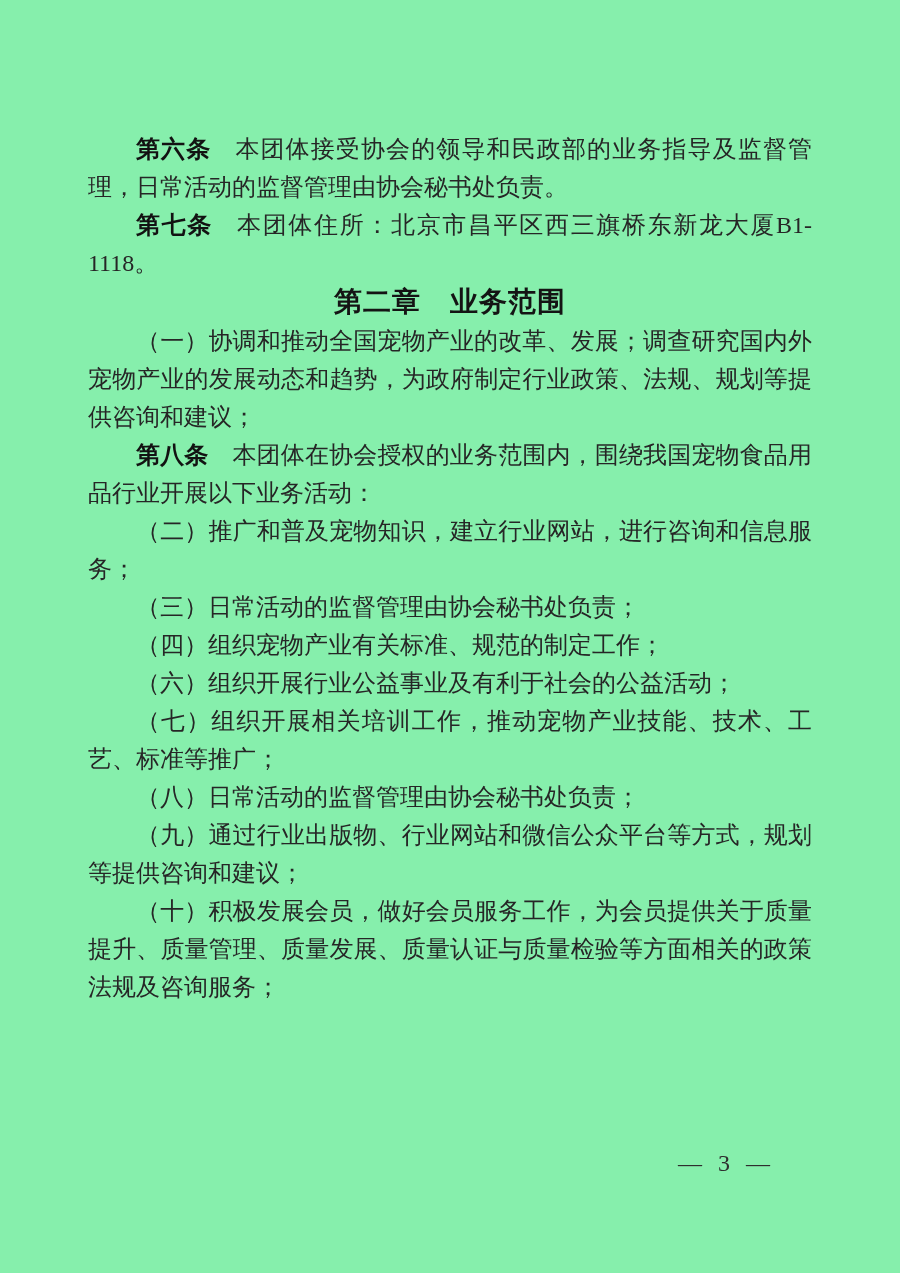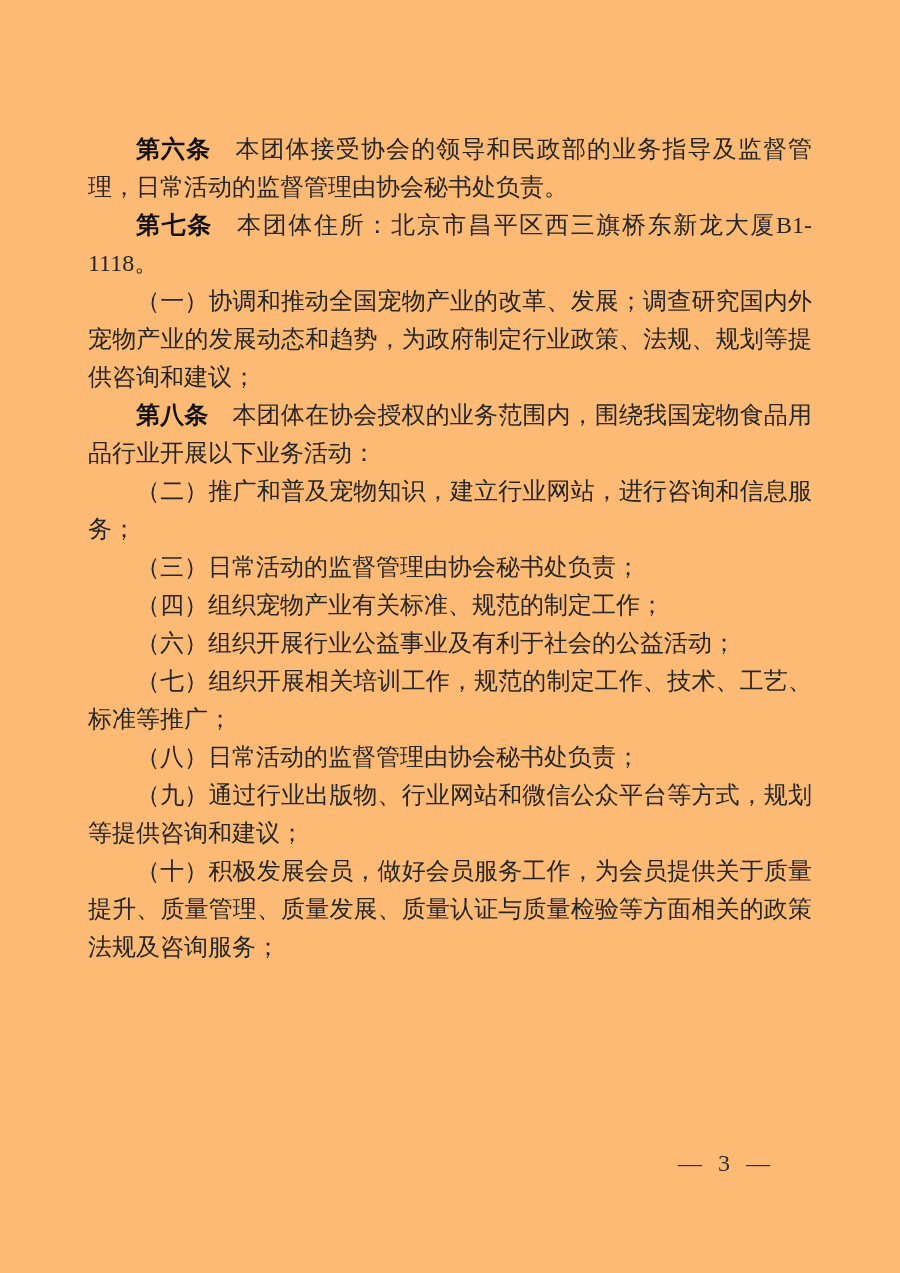--- a/index.html
+++ b/index.html
@@ -10,21 +10,21 @@
     position: relative;
     font-family: "Liberation Serif", "DejaVu Serif", serif;
     color: #262626;
     overflow: hidden;
   }
   .page {
     position: absolute;
     top: 0; left: 0;
     width: 900px;
     height: 1273px;
-    background: #fdba74;
+    background: #86efac;
   }
   .content {
     position: absolute;
     left: 88px;
     top: 130px;
     width: 724px;
     font-size: 24px;
     line-height: 38px;
     text-align: justify;
     text-justify: inter-ideograph;
@@ -61,29 +61,30 @@
 <body>
 
 <div class="page">
 
   <div class="content">
 
     <p class="para"><span class="article-label">第六条</span><span>本团体接受协会的领导和民政部的业务指导及监督管理，日常活动的监督管理由协会秘书处负责。</span></p>
 
     <p class="para"><span class="article-label">第七条</span><span>本团体住所：北京市昌平区西三旗桥东新龙大厦B1-1118。</span></p>
 
+    <p class="chapter-heading">第二章　业务范围</p>
 
     <p class="para">（一）协调和推动全国宠物产业的改革、发展；调查研究国内外宠物产业的发展动态和趋势，为政府制定行业政策、法规、规划等提供咨询和建议；</p>
 
     <p class="para"><span class="article-label">第八条</span><span>本团体在协会授权的业务范围内，围绕我国宠物食品用品行业开展以下业务活动：</span></p>
     <p class="para">（二）推广和普及宠物知识，建立行业网站，进行咨询和信息服务；</p>
     <p class="para">（三）日常活动的监督管理由协会秘书处负责；</p>
     <p class="para">（四）组织宠物产业有关标准、规范的制定工作；</p>
     <p class="para">（六）组织开展行业公益事业及有利于社会的公益活动；</p>
-    <p class="para">（七）组织开展相关培训工作，规范的制定工作、技术、工艺、标准等推广；</p>
+    <p class="para">（七）组织开展相关培训工作，推动宠物产业技能、技术、工艺、标准等推广；</p>
     <p class="para">（八）日常活动的监督管理由协会秘书处负责；</p>
     <p class="para">（九）通过行业出版物、行业网站和微信公众平台等方式，规划等提供咨询和建议；</p>
     <p class="para">（十）积极发展会员，做好会员服务工作，为会员提供关于质量提升、质量管理、质量发展、质量认证与质量检验等方面相关的政策法规及咨询服务；</p>
 
   </div>
 
   <div class="footer"><span>— 3 —</span></div>
 
 </div>
 

